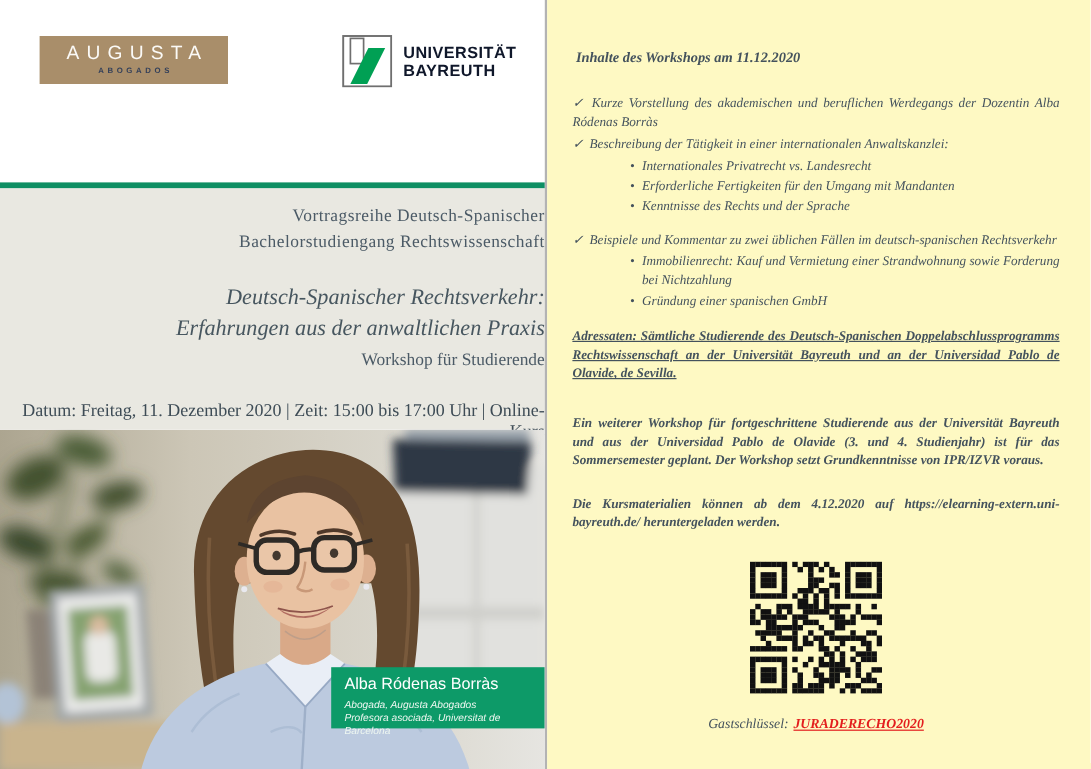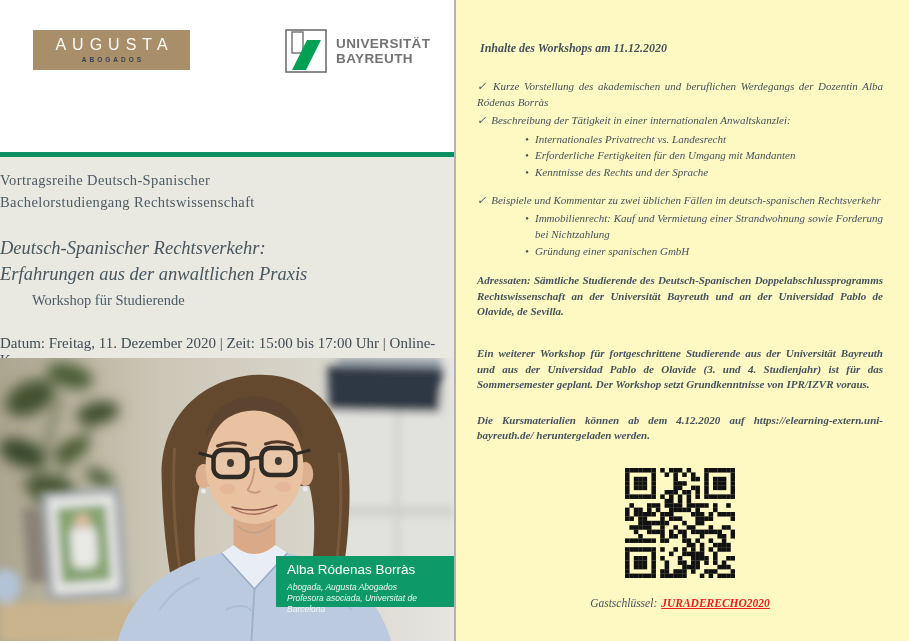--- a/index.html
+++ b/index.html
@@ -8,24 +8,24 @@
   
   .left-col{position:absolute;left:0;top:0;width:454px;height:641px;background:#ffffff;}
   .logo-row{position:relative;width:454px;height:152px;background:#ffffff;}
   .augusta{position:absolute;left:33px;top:30px;width:157px;height:40px;
            background:var(--augusta-tan,#a98e6a);display:flex;flex-direction:column;
            align-items:center;justify-content:center;font-family:"Liberation Sans",sans-serif;}
   .aug-name{color:#fbfaf7;font-size:16px;letter-spacing:6px;line-height:1;margin-left:6px;}
   .aug-sub{color:#35415a;font-size:6.5px;font-weight:bold;letter-spacing:3px;margin-top:3px;margin-left:3px;}
   .ubt{position:absolute;left:285px;top:29px;display:flex;align-items:center;}
   .ubt-text{margin-left:9px;font-family:"Liberation Sans",sans-serif;font-weight:bold;
-            font-size:13.5px;line-height:1.12;color:#737373;letter-spacing:.4px;}
+            font-size:13.5px;line-height:1.12;color:#0f172a;letter-spacing:.4px;}
   .green-rule{position:absolute;left:0;top:152px;width:454px;height:5px;background:var(--accent-green,#0e8f63);}
   .title-box{position:absolute;left:0;top:157px;width:454px;height:201px;background:var(--beige,#e9e8e1);
-             text-align:left;color:#4b5a66;}
+             text-align:right;color:#4b5a66;}
   .series{font-size:14.5px;letter-spacing:.4px;line-height:1.55;}
   .series.first{margin-top:12px;}
   .main-title{font-style:italic;font-size:18.5px;line-height:1.4;color:#47565f;}
   .main-title.first{margin-top:22px;}
   .subtitle{font-size:14.5px;margin-top:4px;padding-left:32px;}
   .dateline{font-size:15px;margin-top:26px;color:#3e4c56;}
   .photo{position:absolute;left:0;top:358px;width:454px;height:283px;overflow:hidden;}
   .photo svg{display:block;}
   .badge{position:absolute;left:276px;top:198px;right:0;height:51px;background:var(--badge-green,#0d9a68);
          color:#fff;padding:6px 8px 0 11px;box-sizing:border-box;font-family:"Liberation Sans",sans-serif;}
@@ -39,21 +39,21 @@
              box-sizing:border-box;padding:40px 26px 0 21px;color:#44525d;
              font-style:italic;font-size:11px;line-height:1.42;}
   .heading{font-weight:bold;font-size:12px;margin-bottom:22px;padding-left:3px;}
   .check-item{margin:0 0 3px 0;text-align:justify;}
   .check{padding-right:5px;}
   .bullets{margin:0 0 12px 0;}
   .bullet-row{display:flex;padding-left:48px;margin-bottom:1px;}
   .dot{width:10px;flex:0 0 10px;}
   .bullet-text{flex:1;text-align:justify;}
   .para{text-align:justify;margin:0 0 20px 0;font-weight:bold;}
-  .para.adressaten{margin-top:14px;margin-bottom:26px;}
+  .para.adressaten{margin-top:14px;margin-bottom:26px;text-decoration:underline;}
   .para.materials{margin-bottom:24px;}
   .qr-wrap{text-align:center;margin-top:2px;}
   #qr{width:110px;height:110px;}
   #qr rect{fill:#111;}
   .guestkey{text-align:center;margin-top:12px;font-size:11.5px;}
   .key{color:var(--key-red,#e31e1e);font-weight:bold;margin-left:4px;text-decoration:underline;}
 </style>
 </head>
 <body>
 

